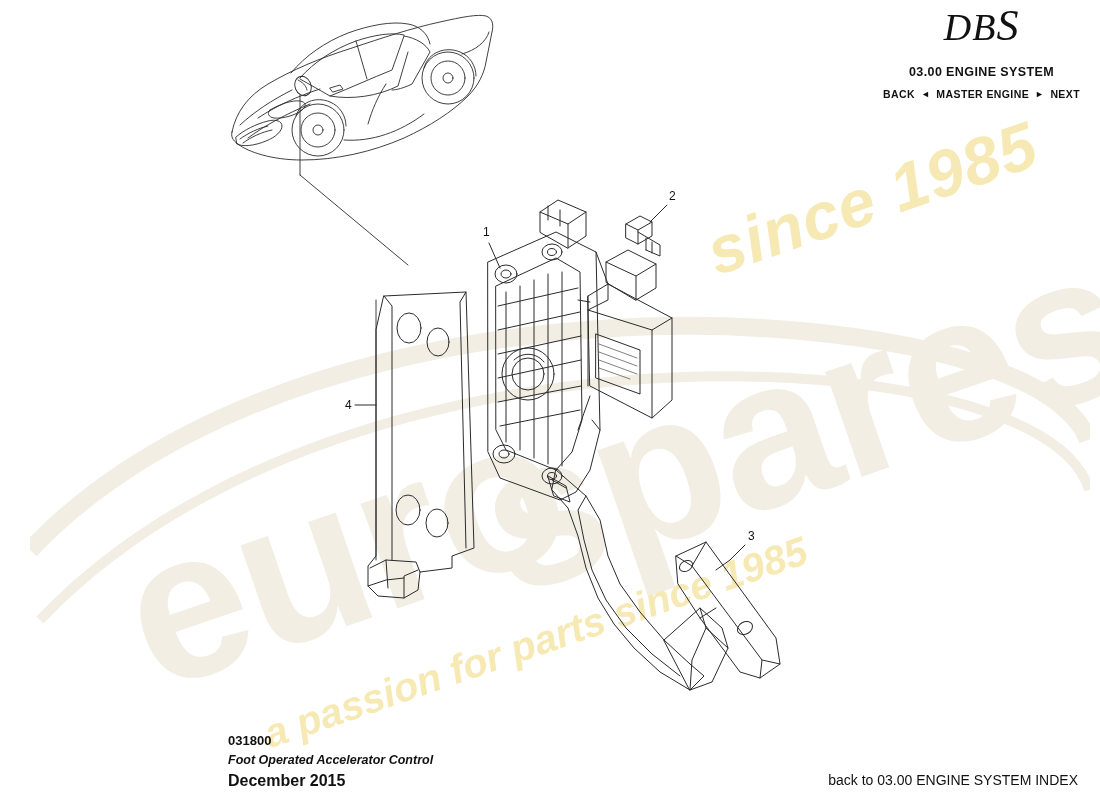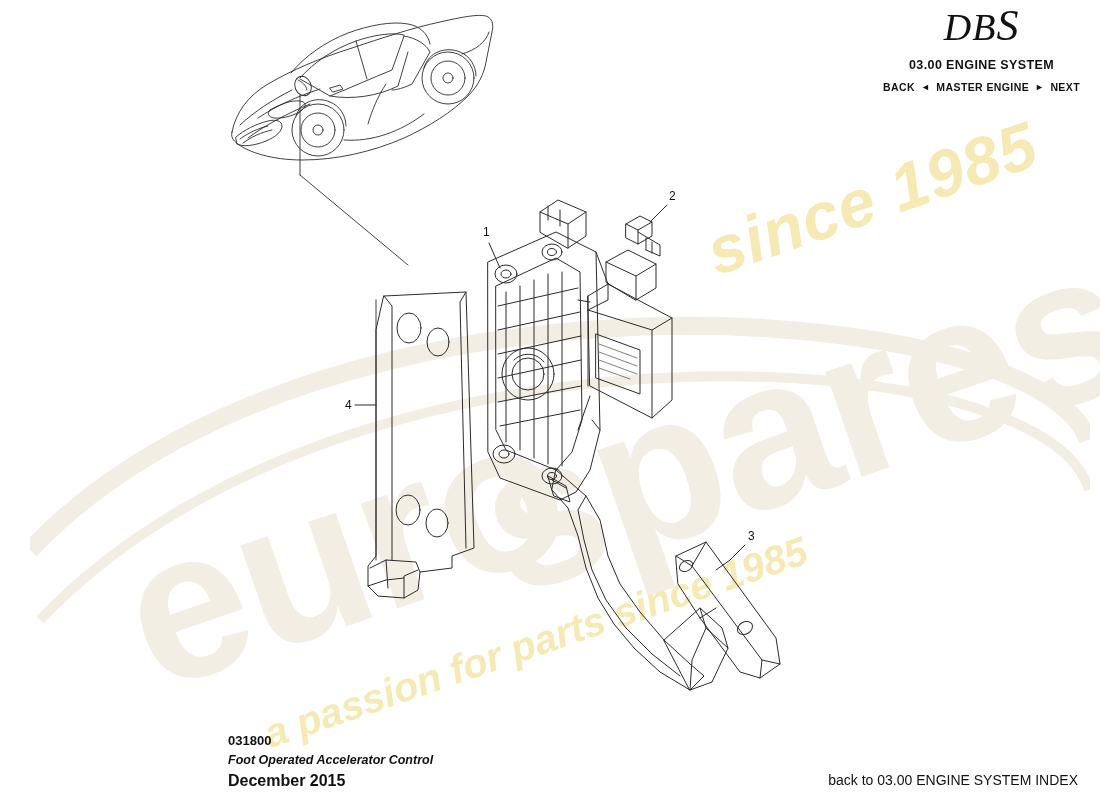--- a/index.html
+++ b/index.html
@@ -84,21 +84,21 @@
     font-style: italic;
     font-size: 38px;
     letter-spacing: 1px;
     color: #111;
     line-height: 1;
   }
   .brand .big {
     font-size: 44px;
   }
   .section-title {
-    margin-top: 10px;
+    margin-top: 17px;
     font-size: 12.5px;
     font-weight: bold;
     letter-spacing: 0.4px;
     color: #111;
   }
   .navbar {
     margin-top: 9px;
     font-size: 10.5px;
     font-weight: bold;
     letter-spacing: 0.4px;

